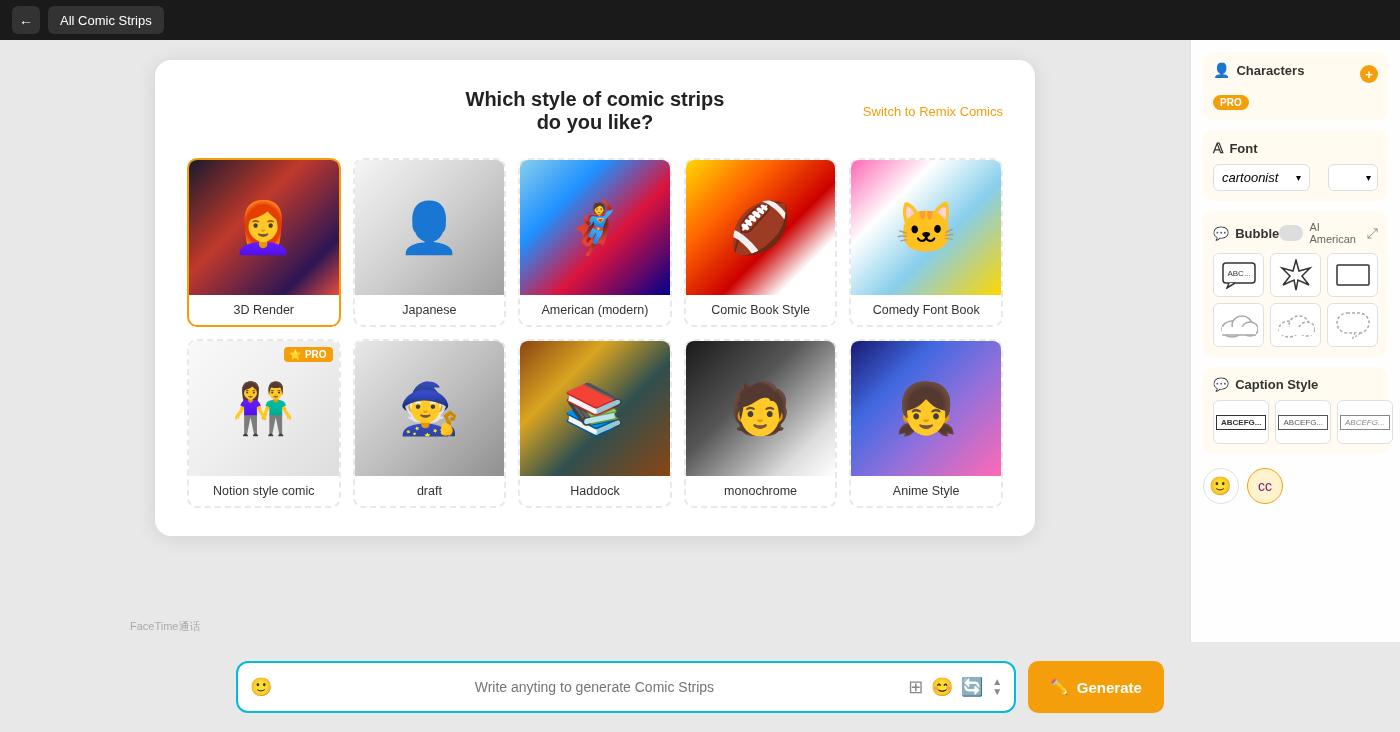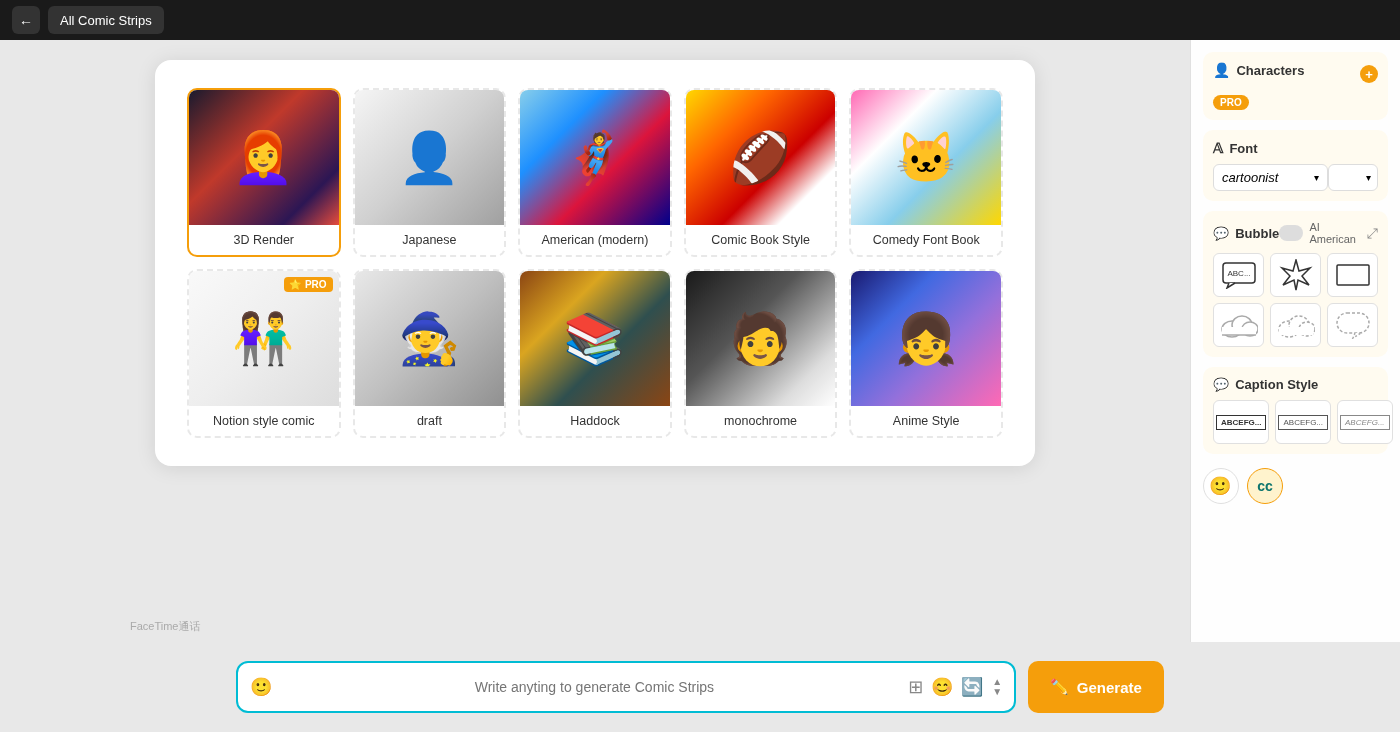--- a/index.html
+++ b/index.html
@@ -44,21 +44,21 @@
     .img-anime { background: linear-gradient(135deg, #191970 0%, #4169E1 30%, #9370DB 60%, #ff69b4 100%); }
 
     
     .sidebar { width: 210px; background: #fefefe; border-left: 1px solid #e0e0e0; padding: 12px; display: flex; flex-direction: column; gap: 10px; overflow-y: auto; flex-shrink: 0; }
     .sidebar-section { background: #fffbf0; border-radius: 10px; padding: 10px; }
     .sidebar-section-title { font-size: 13px; font-weight: 600; color: #333; margin-bottom: 8px; display: flex; align-items: center; gap: 6px; }
     .pro-pill { background: #f59e0b; color: #fff; font-size: 10px; font-weight: 700; padding: 2px 7px; border-radius: 10px; }
     .plus-circle { width: 18px; height: 18px; background: #f59e0b; border-radius: 50%; color: #fff; display: flex; align-items: center; justify-content: center; font-size: 13px; font-weight: 700; cursor: pointer; }
 
     
-    .font-row { display: flex; gap: 0; }
+    .font-row { display: flex; gap: 18px; }
     .font-select { flex: 1; background: #fff; border: 1px solid #ddd; border-radius: 6px; padding: 5px 8px; font-size: 12px; display: flex; align-items: center; justify-content: space-between; cursor: pointer; }
     .font-select-small { width: 50px; background: #fff; border: 1px solid #ddd; border-radius: 6px; padding: 5px 6px; font-size: 12px; display: flex; align-items: center; justify-content: space-between; cursor: pointer; }
 
     
     .bubble-header { display: flex; align-items: center; justify-content: space-between; margin-bottom: 8px; }
     .bubble-toggle { display: flex; align-items: center; gap: 6px; font-size: 11px; color: #666; }
     .toggle-switch { width: 28px; height: 16px; background: #ddd; border-radius: 8px; position: relative; cursor: pointer; }
     .bubble-grid { display: grid; grid-template-columns: repeat(3, 1fr); gap: 6px; }
     .bubble-item { background: #fff; border: 1px solid #e0e0e0; border-radius: 6px; height: 44px; display: flex; align-items: center; justify-content: center; cursor: pointer; font-size: 18px; }
     .expand-icon { font-size: 14px; color: #888; cursor: pointer; }
@@ -90,20 +90,27 @@
 
 <div class="header">
   <button class="back-btn">←</button>
   <button class="breadcrumb-btn">All Comic Strips</button>
 </div>
 
 <div class="main">
 
   <div class="center">
     <div class="modal">
+      <div class="modal-header">
+        <div style="flex:1"></div>
+        <div class="modal-title">Which style of comic strips do you like?</div>
+        <div style="flex:1; display:flex; justify-content:flex-end;">
+          <a class="switch-link">Switch to Remix Comics</a>
+        </div>
+      </div>
 
       <div class="styles-grid" id="styles-grid">
       <div class="style-card selected">
             <div class="style-card-img img-3d" style="font-size: 50px; display: flex; align-items: center; justify-content: center;">👩‍🦰</div>
             <div class="style-card-label">3D Render</div>
           </div>
           <div class="style-card dashed">
             <div class="style-card-img img-japanese" style="font-size: 50px; display: flex; align-items: center; justify-content: center;">👤</div>
             <div class="style-card-label">Japanese</div>
           </div>
@@ -249,21 +256,21 @@
           <div style="border:1.5px solid #555; padding:2px 4px; font-size:8px; color:#555;">ABCEFG...</div>
         </div>
         <div class="caption-item">
           <div style="border:1.5px solid #888; padding:2px 4px; font-size:8px; color:#888; font-style:italic;">ABCEFG...</div>
         </div>
       </div>
     </div>
 
     <div class="sidebar-bottom">
       <div class="icon-btn-round" style="font-size:18px;">🙂</div>
-      <div class="icon-btn-round" style="font-size:14px; font-weight:700; color:#0f766e; background:#fff3cd; border-color:#f59e0b;">cc</div>
+      <div class="icon-btn-round" style="font-size:14px; font-weight:400; color:#701a75; background:#fff3cd; border-color:#f59e0b;">cc</div>
     </div>
 
   </div>
 </div>
 
 <div class="bottom-bar">
   <div class="input-container">
     <span class="input-icon">🙂</span>
     <input class="text-input" type="text" placeholder="Write anyting to generate Comic Strips" style="">
     <div class="input-actions">

